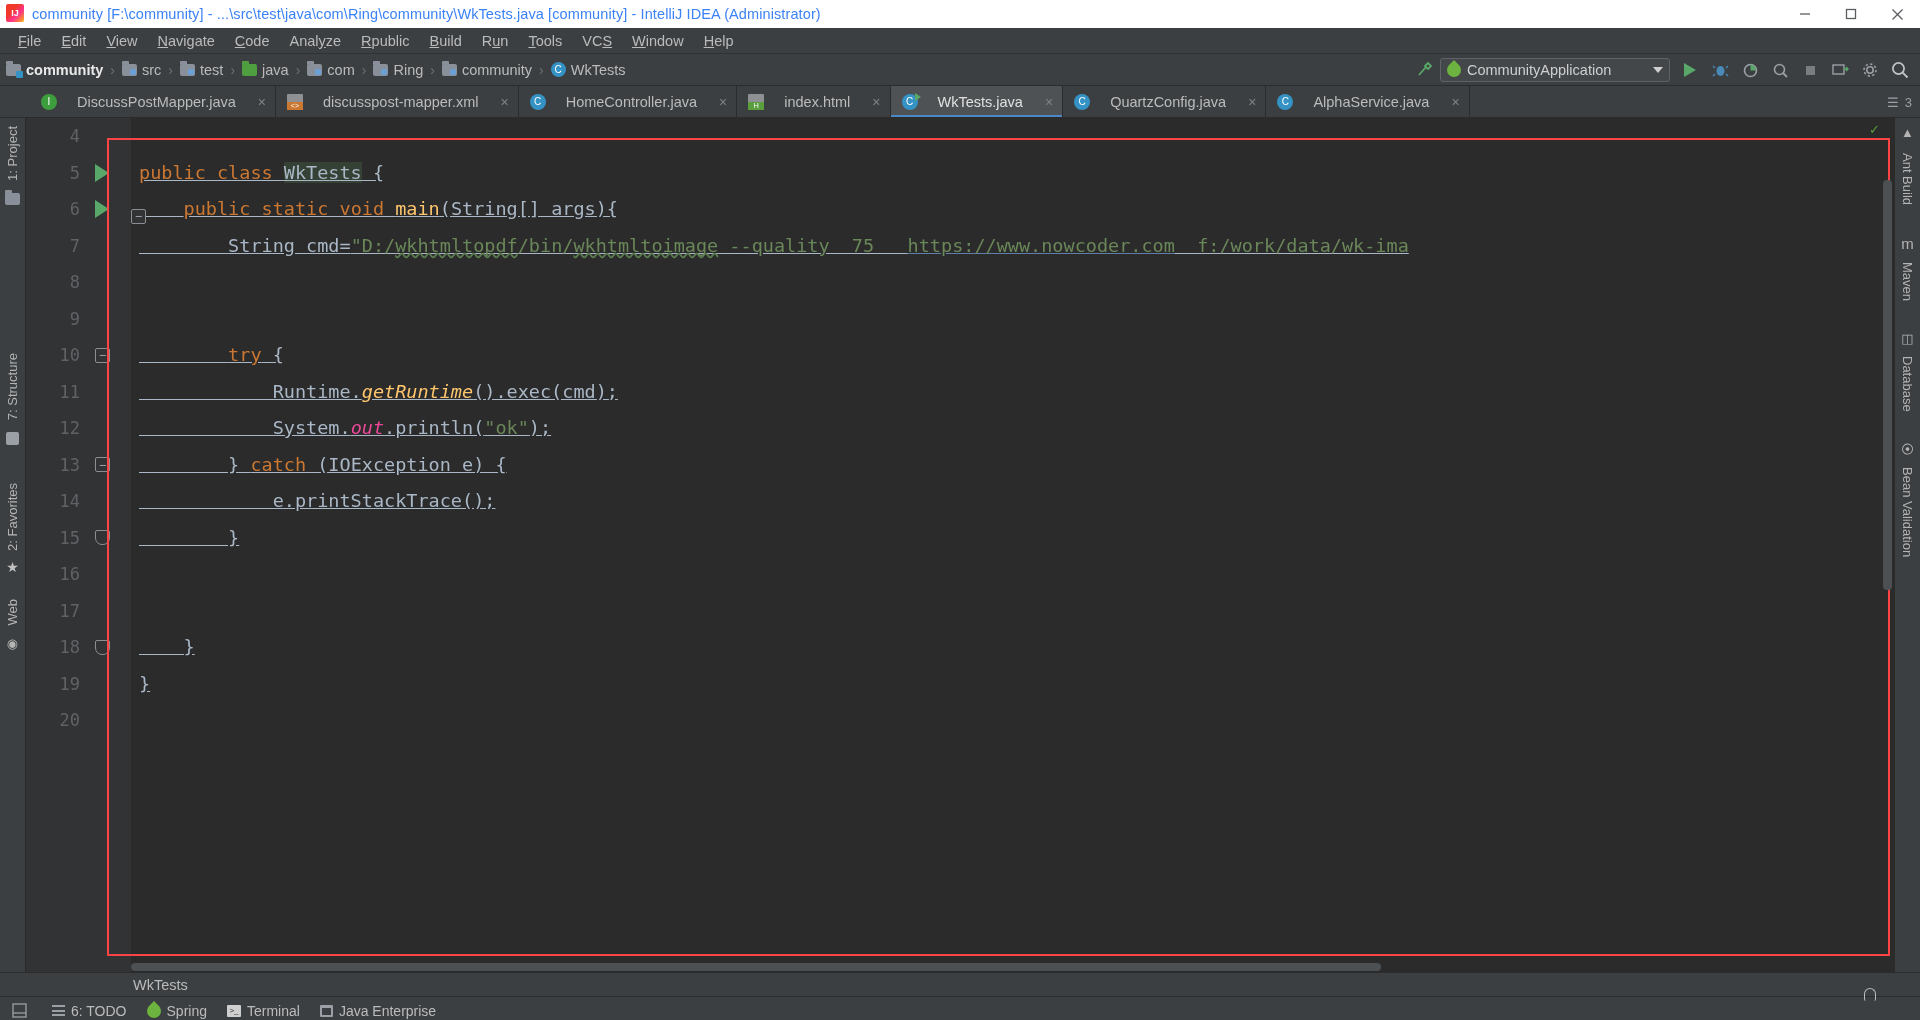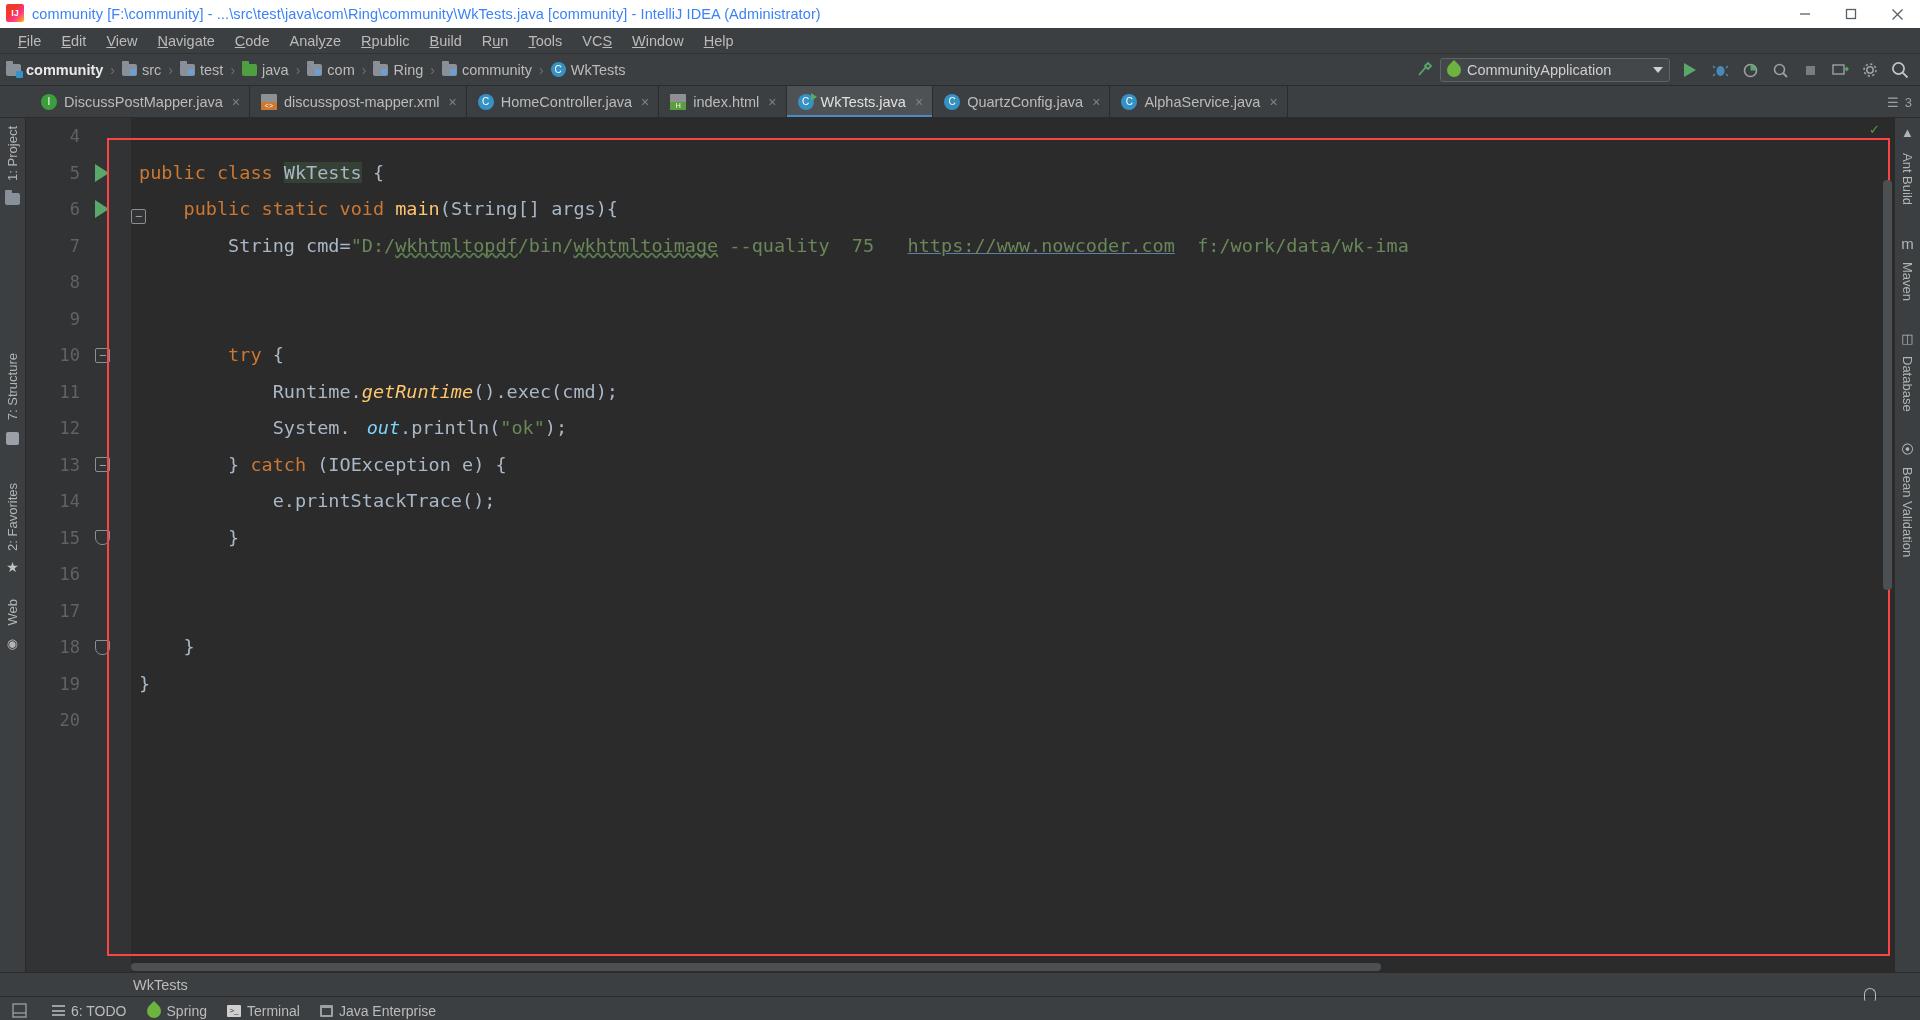--- a/index.html
+++ b/index.html
@@ -132,21 +132,21 @@
 
   
   .tabsrow {
     height: 32px; background:#3c3f41;
     display:flex; align-items:stretch;
     position:relative;
     border-bottom:1px solid #2b2b2b;
   }
   .tabs { display:flex; align-items:stretch; margin-left:30px; }
   .tab {
-    display:flex; align-items:center; gap:7px;
+    display:flex; align-items:center; gap:20px;
     padding:0 9px 0 11px;
     border-right:1px solid #2b2b2b;
     position:relative;
   }
   .tab .tlabel { font-size:14.5px; color:#bbbbbb; white-space:nowrap; }
   .tab.active { background:#4e5254; }
   .tab.active .tlabel { color:#e0e0e0; }
   .tab.active::after {
     content:""; position:absolute; left:0; right:0; bottom:0; height:2px;
     background:#4a88c7;
@@ -240,26 +240,26 @@
   .run-arrow {
     width:0;height:0;border-top:9px solid transparent;border-bottom:9px solid transparent;
     border-left:14px solid #59a869;
   }
   .fold {
     width:15px; height:15px; border:1px solid #8a8f93; border-radius:2px;
     color:#9aa0a6; font-size:12px; display:flex; align-items:center; justify-content:center;
     background:#313335; position:relative;
   }
   .fold.bottom { border-radius:2px 2px 7px 7px; }
-  .code { padding-left:8px; color:#a9b7c6; }
+  .code { padding-left:8px; color:#a9b7c6;text-decoration:underline; }
 
   .kw { color:#cc7832; }
   .str { color:#6a8759; }
   .method { color:#ffc66d; }
-  .field-it { color:#7dd3fc; font-style:italic;margin-left:16px; }
+  .field-it { color:#ec4899; font-style:italic; }
   .method-it { color:#ffc66d; font-style:italic; }
   .hl { background:#344134; }
   .link-u { color:#6a8759; text-decoration:underline; text-decoration-color:#5f7fa8; }
   .wavy { text-decoration: underline wavy #5a7c4f; text-decoration-skip-ink:none; }
 
   
   .redbox {
     position:absolute; pointer-events:none;
     border:2.5px solid #fd4343;
     left:81px; top:20px; right:4px; bottom:16px;

